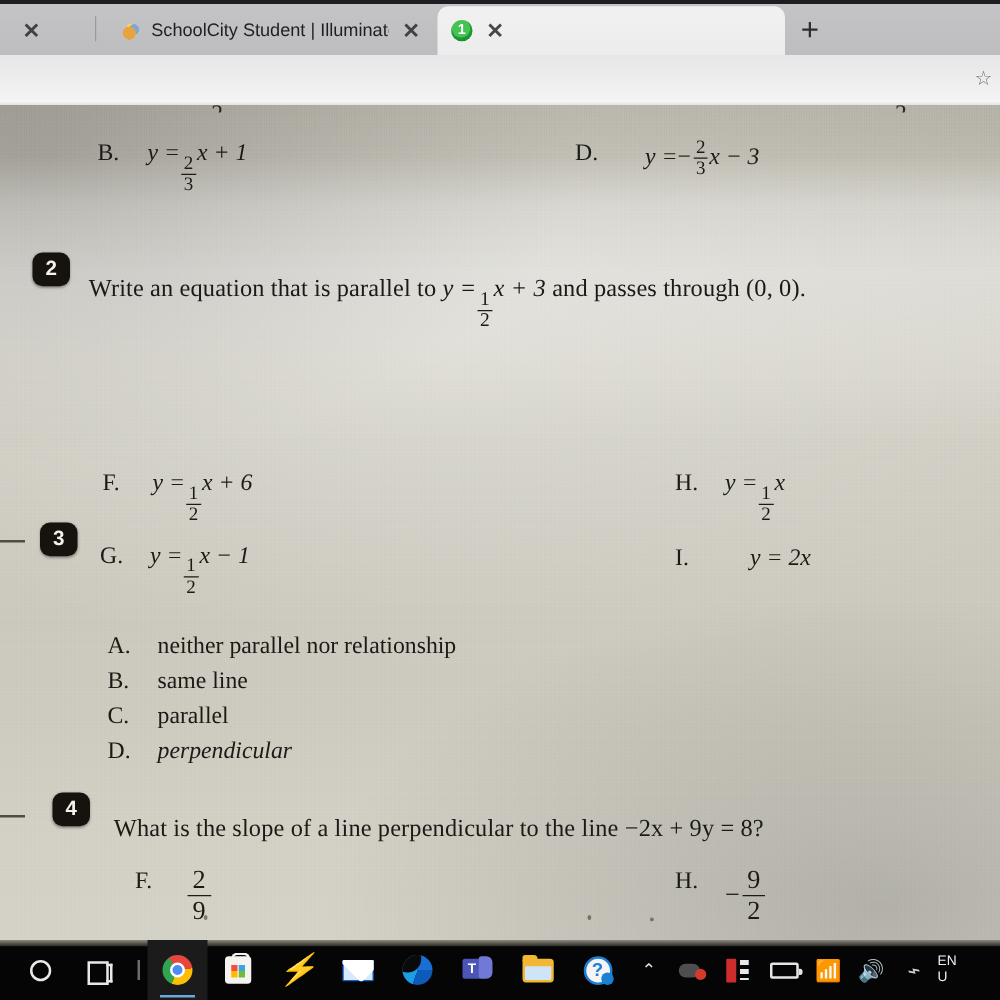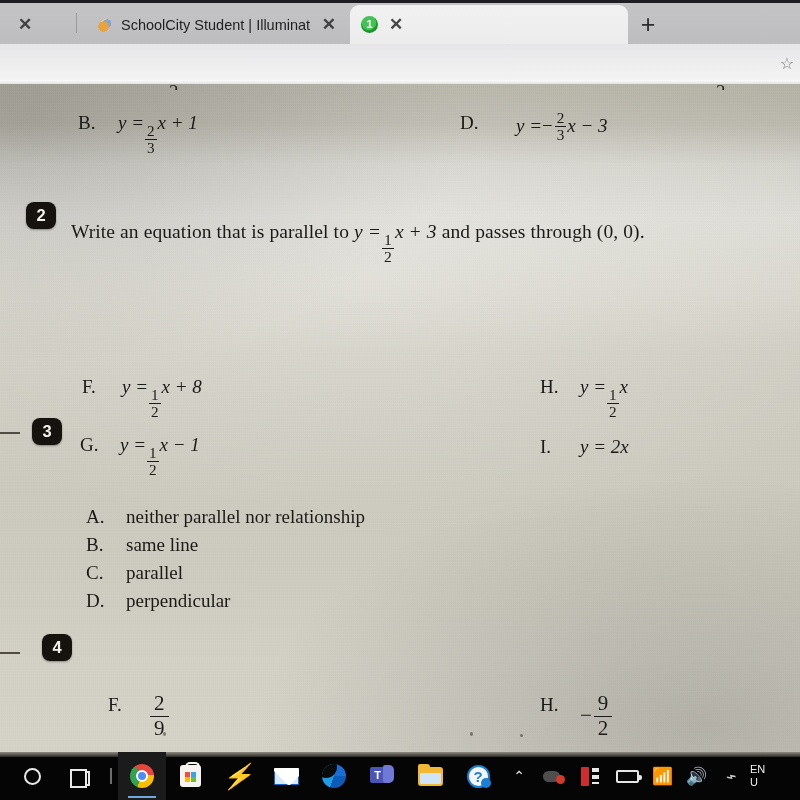--- a/index.html
+++ b/index.html
@@ -382,21 +382,21 @@
           <span>and passes through (0, 0).</span>
         </span>
       </div>
 
       <div class="row" style="left:82px; top:290px;">
         <span class="choice letter">F.</span>
         <span class="choice eq" style="margin-left:14px;">
           <span>y =</span><span class="frac">
               <span class="num">1</span>
               <span class="den">2</span>
-            </span><span>x + 8</span>
+            </span><span>x + 6</span>
         </span>
       </div>
 
       <div class="row" style="left:80px; top:348px;">
         <span class="choice letter">G.</span>
         <span class="choice eq" style="margin-left:14px;">
           <span>y =</span><span class="frac">
               <span class="num">1</span>
               <span class="den">2</span>
             </span><span>x − 1</span>
@@ -408,21 +408,21 @@
         <span class="choice eq" style="margin-left:14px;">
           <span>y =</span><span class="frac">
               <span class="num">1</span>
               <span class="den">2</span>
             </span><span>x</span>
         </span>
       </div>
 
       <div class="row" style="left:540px; top:350px;">
         <span class="choice letter">I.</span>
-        <span class="choice eq" style="margin-left:14px;">y = 2x</span>
+        <span class="choice eq" style="margin-left:34px;">y = 2x</span>
       </div>
 
       <div class="blank-dash" style="left:0px; top:348px;"></div>
 
       <div class="row" style="left:32px; top:334px;">
         <span class="qnum">3</span>
         <span style="margin-left:21px; display:block;">
         </span>
       </div>
 
@@ -433,27 +433,28 @@
       <div class="row" style="left:86px; top:448px;">
         <span class="choice letter">B.</span>
         <span class="choice" style="margin-left:14px;">same line</span>
       </div>
       <div class="row" style="left:86px; top:476px;">
         <span class="choice letter">C.</span>
         <span class="choice" style="margin-left:14px;">parallel</span>
       </div>
       <div class="row" style="left:86px; top:504px;">
         <span class="choice letter">D.</span>
-        <span class="choice" style="margin-left:14px;">perpendicular</span>
+        <span class="choice" style="margin-left:14px;font-style:italic;">perpendicular</span>
       </div>
 
       <div class="blank-dash" style="left:0px; top:568px;"></div>
 
       <div class="row" style="left:42px; top:550px;">
         <span class="qnum">4</span>
+        <span class="qtext eq" style="margin-left:19px; font-style:normal;">What is the slope of a line perpendicular to the line −2x + 9y = 8?</span>
       </div>
 
       <div class="row" style="left:108px; top:608px; align-items:flex-start;">
         <span class="choice letter">F.</span>
         <span class="bigneg" style="margin-left:14px;">
           <span class="minus"></span>
           <span class="bigfrac">
               <span class="num">2</span>
               <span class="den">9</span>
             </span>

